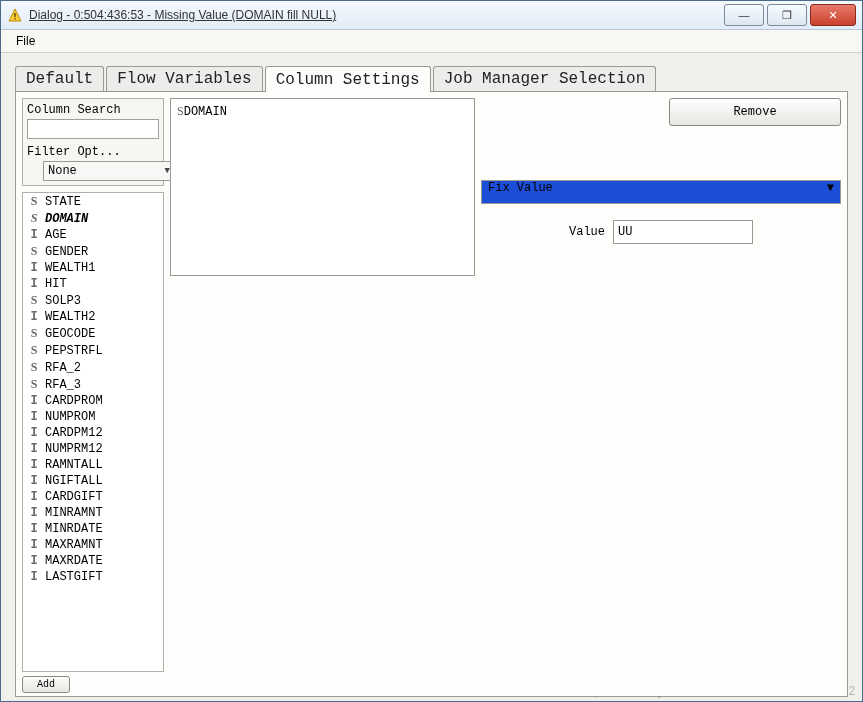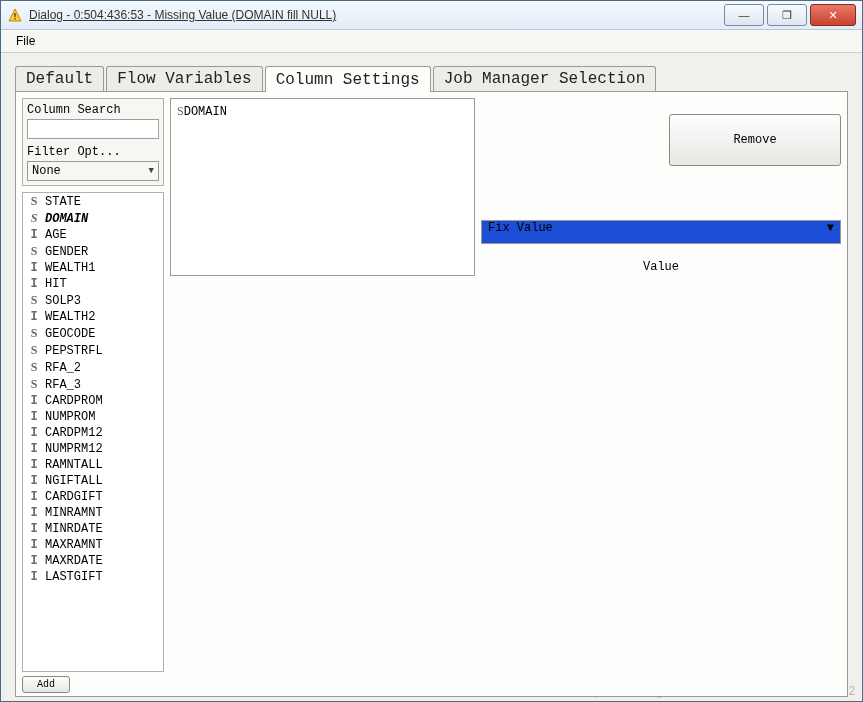--- a/index.html
+++ b/index.html
@@ -16,40 +16,40 @@
   .tabstrip{display:flex;align-items:flex-end;height:24px;position:relative;z-index:2;}
   .tab{padding:3px 10px;border:1px solid #9a9a92;background:#ececea;border-bottom:none;border-top-left-radius:3px;border-top-right-radius:3px;margin-right:2px;font-family:"Courier New",monospace;font-size:16px;color:#222;cursor:default;position:relative;}
   .tab.active{background:#fdfdfb;z-index:3;top:1px;padding-top:4px;}
   .tab-body{border:1px solid #9a9a92;background:#fdfdfb;height:calc(100% - 24px - 6px);box-sizing:border-box;position:relative;z-index:1;padding:6px;}
   .col-settings{display:flex;height:100%;gap:6px;}
   .left-pane{width:142px;display:flex;flex-direction:column;}
   .search-panel{border:1px solid #b0b0a8;background:#f6f6f3;padding:4px;box-sizing:border-box;}
   .search-panel .lbl{font-family:"Courier New",monospace;font-size:12px;display:block;margin-bottom:2px;}
   .search-panel input.searchbox{width:100%;box-sizing:border-box;border:1px solid #a0a098;height:20px;padding:2px 4px;font-family:inherit;font-size:12px;background:#fff;}
   .filter-opt{margin-top:6px;}
-  .combo{border:1px solid #9a9a92;background:#f7f7f5;height:20px;display:flex;align-items:center;justify-content:space-between;padding:0 4px;font-family:"Courier New",monospace;font-size:12px;width:100%;box-sizing:border-box;}
+  .combo{border:1px solid #9a9a92;background:#f7f7f5;height:20px;display:flex;align-items:center;justify-content:space-between;padding:0 4px;font-family:"Courier New",monospace;font-size:12px;width:100%;box-sizing:border-box;margin-left:16px;}
   .combo .arrow{font-size:9px;color:#444;}
   .col-list{flex:1;border:1px solid #b0b0a8;background:#fff;margin-top:6px;overflow-y:scroll;overflow-x:hidden;}
   .col-list::-webkit-scrollbar{width:16px;}
   .col-list::-webkit-scrollbar-track{background:#f0f0ed;border-left:1px solid #d0d0c8;}
   .col-list::-webkit-scrollbar-thumb{background:linear-gradient(to right,#dadad4,#cacac4);border:1px solid #b0b0a8;border-radius:2px;}
   .col-item{display:flex;align-items:center;padding:1px 4px;font-family:"Courier New",monospace;font-size:12px;white-space:nowrap;cursor:default;}
   .col-item .type-icon{width:14px;display:inline-flex;align-items:center;justify-content:center;margin-right:4px;font-weight:bold;font-size:12px;}
   .type-icon.s{color:#6a6a6a;font-family:Georgia,serif;}
   .type-icon.i{color:#6a6a6a;font-family:"Courier New",monospace;font-weight:bold;}
   .col-item.selected{font-weight:bold;font-style:italic;}
   .add-btn-row{padding-top:4px;}
   .btn{border:1px solid #8a8a82;background:linear-gradient(to bottom,#fefefe,#e6e6e2);padding:2px 14px;font-family:"Courier New",monospace;font-size:10px;border-radius:3px;cursor:default;}
   .center-pane{flex:1;display:flex;flex-direction:column;gap:6px;min-width:0;}
   .top-row{display:flex;gap:6px;height:178px;}
   .selected-box{flex:1;border:1px solid #9a9a92;background:#fff;padding:4px;overflow:auto;}
   .sel-item{display:flex;align-items:center;font-family:"Courier New",monospace;font-size:12px;padding:1px 2px;}
   .right-controls{width:360px;display:flex;flex-direction:column;gap:6px;}
   .remove-row{display:flex;justify-content:flex-end;}
-  .remove-btn{border:1px solid #8a8a82;background:linear-gradient(to bottom,#fefefe,#e6e6e2);padding:18px 0;width:170px;text-align:center;font-family:"Courier New",monospace;font-size:12px;border-radius:3px;cursor:default;margin-top:16px;}
+  .remove-btn{border:1px solid #8a8a82;background:linear-gradient(to bottom,#fefefe,#e6e6e2);padding:6px 0;width:170px;text-align:center;font-family:"Courier New",monospace;font-size:12px;border-radius:3px;cursor:default;}
   .strategy-combo{border:1px solid #9a9a92;background:#1d4ed8;height:22px;display:flex;align-items:flex-start;justify-content:space-between;padding:0 6px;font-family:"Courier New",monospace;font-size:12px;margin-top:48px;}
   .value-row{display:flex;align-items:center;justify-content:center;gap:8px;margin-top:10px;font-family:"Courier New",monospace;font-size:12px;}
   .value-row input{border:1px solid #9a9a92;height:18px;width:130px;padding:2px 4px;font-family:"Courier New",monospace;font-size:12px;}
   .spacer-fill{flex:1;border:0;background:transparent;}
   .watermark{position:absolute;right:6px;bottom:4px;font-family:"Courier New",monospace;font-size:12px;color:rgba(120,120,120,0.5);letter-spacing:0.5px;pointer-events:none;}
 </style>
 </head>
 <body>
 
 <div class="window">
@@ -225,20 +225,21 @@
                 <span class="remove-btn">Remove</span>
               </div>
 
               <div class="strategy-combo">
                 <span>Fix Value</span>
                 <span class="arrow">▼</span>
               </div>
 
               <div class="value-row">
                 <span>Value</span>
+                <input type="text" value="UU" style="">
               </div>
             </div>
 
           </div>
           <div class="spacer-fill"></div>
         </div>
 
       </div>
     </div>
 

